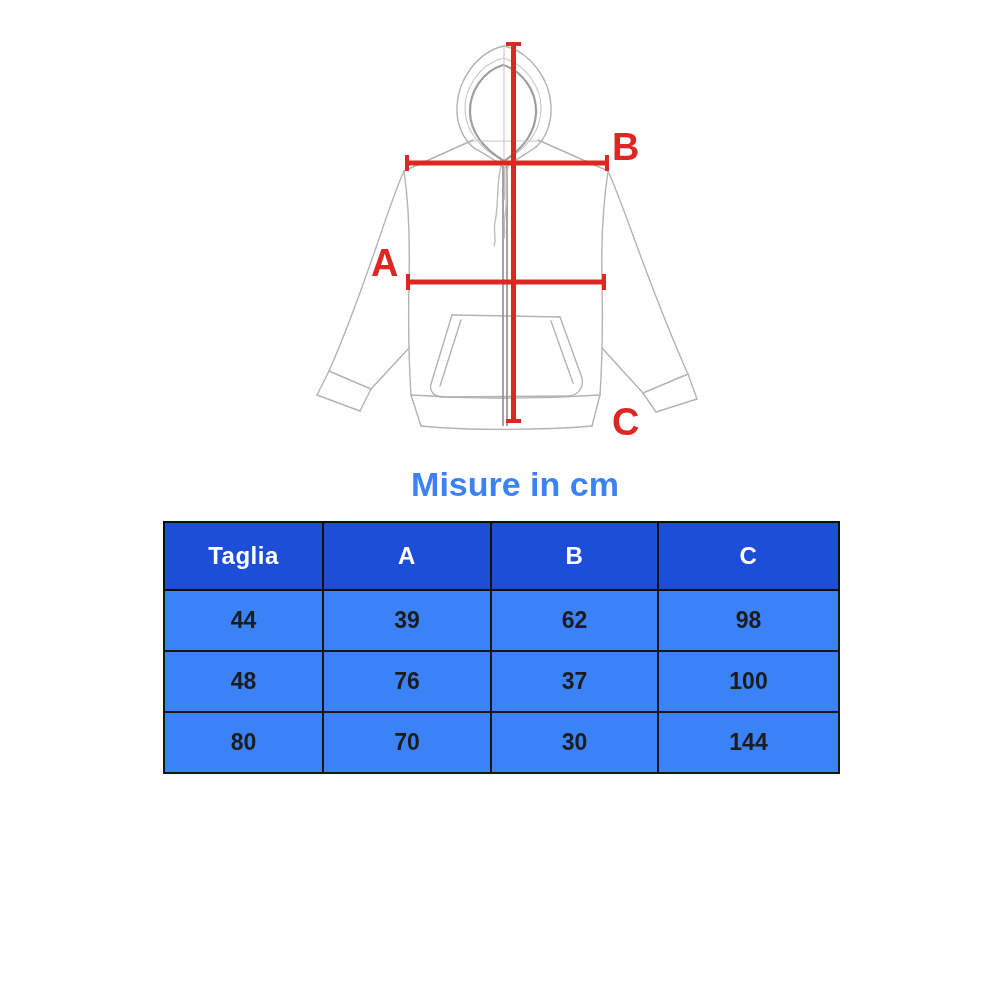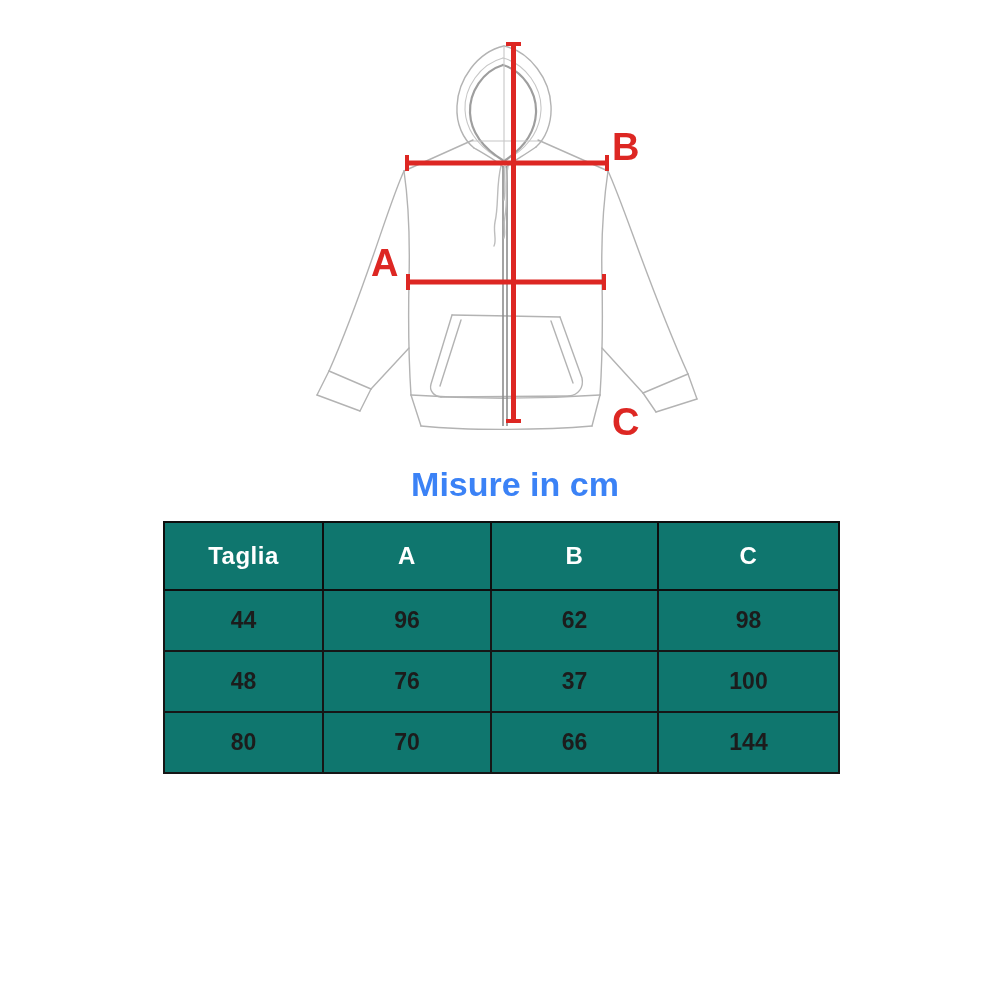--- a/index.html
+++ b/index.html
@@ -18,26 +18,26 @@
   .redlabel{fill:#dd2723;font-family:"Liberation Sans",sans-serif;font-size:38px;font-weight:800;}
   .title{
     position:absolute;left:0;top:450px;width:1000px;margin:15px;text-align:center;
     font-size:34px;font-weight:800;color:#3b82f6;letter-spacing:0px;
   }
   table.size-table{
     position:absolute;left:163px;top:521px;width:675px;border-collapse:collapse;
     table-layout:fixed;
   }
   table.size-table th{
-    background:#0f766e;color:#ffffff;height:64px;font-size:24px;font-weight:800;
+    background:#1d4ed8;color:#ffffff;height:64px;font-size:24px;font-weight:800;
     text-align:center;vertical-align:middle;border:2px solid #0e0e0e;letter-spacing:0.5px;
   }
   table.size-table td{
     height:57px;font-size:23px;font-weight:700;color:#1c1c1c;text-align:center;
-    vertical-align:middle;border:2px solid #161616;background:#0f766e;
+    vertical-align:middle;border:2px solid #161616;background:#3b82f6;
   }
   table.size-table{border:2px solid #0e0e0e;}
 </style>
 </head>
 <body>
 
 <div class="page">
 
   <svg class="diagram" viewBox="280 25 460 425">
 
@@ -138,32 +138,32 @@
       <tr>
         <th>Taglia</th>
         <th>A</th>
         <th>B</th>
         <th>C</th>
       </tr>
     </thead>
     <tbody>
       <tr>
         <td>44</td>
-        <td>96</td>
+        <td>39</td>
         <td>62</td>
         <td>98</td>
       </tr>
       <tr>
         <td>48</td>
         <td>76</td>
         <td>37</td>
         <td>100</td>
       </tr>
       <tr>
         <td>80</td>
         <td>70</td>
-        <td>66</td>
+        <td>30</td>
         <td>144</td>
       </tr>
     </tbody>
   </table>
 
 </div>
 
 </body></html>

